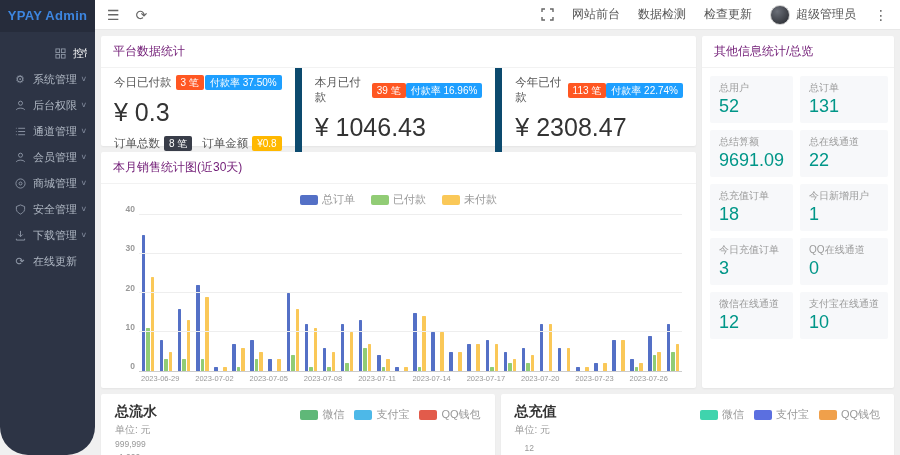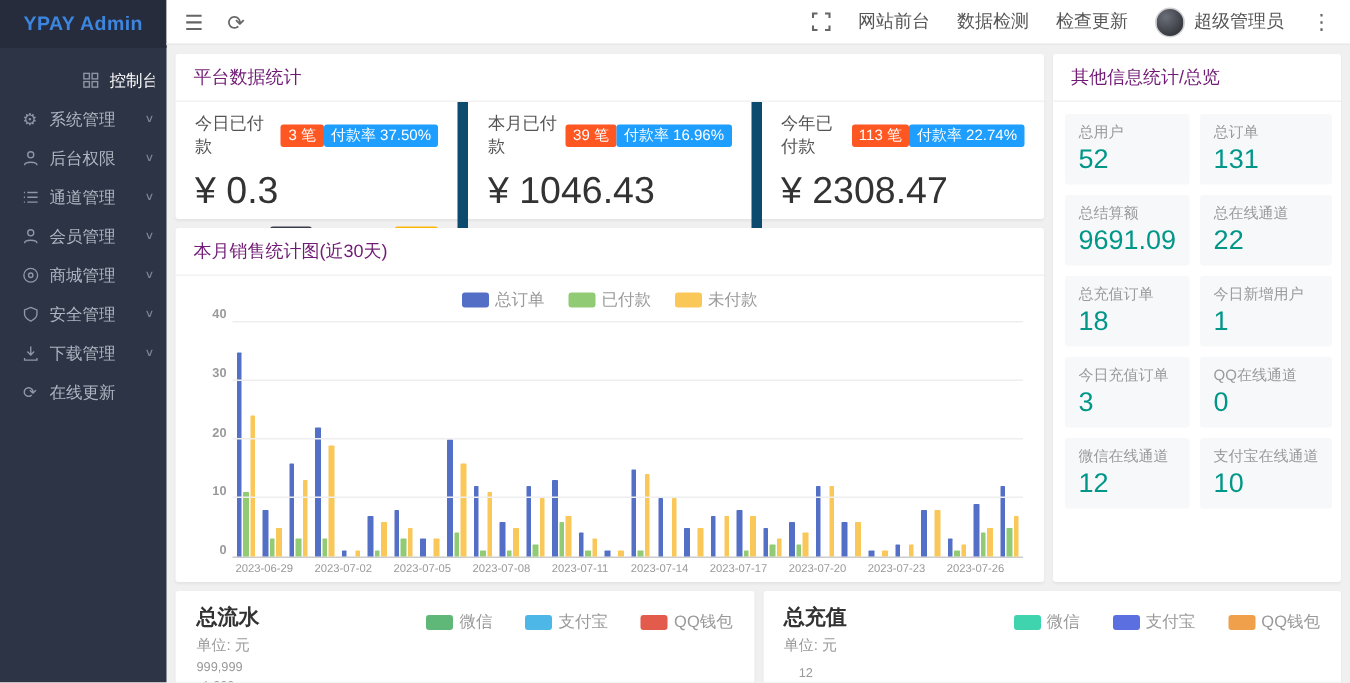--- a/index.html
+++ b/index.html
@@ -1,20 +1,20 @@
 <!DOCTYPE html>
 <html><head>
 <meta charset="utf-8">
 <style>
   * { margin:0; padding:0; box-sizing:border-box; }
   html,body { width:900px; height:455px; overflow:hidden; font-family:"Liberation Sans","DejaVu Sans",sans-serif; background:#f0f0f0; }
   .app { display:flex; width:900px; height:455px; }
 
   
-  .sidebar { width:111px; background:#2d3445; height:100%; flex-shrink:0; }
+  .sidebar { width:95px; background:#2d3445; height:100%; flex-shrink:0;border-radius:28px; }
   .logo { height:32px; line-height:32px; text-align:center; font-size:13px; font-weight:bold; color:#3d86e0; background:#262c3b; letter-spacing:.3px; }
   .menu { padding-top:8px; }
   .menu-item { height:26px; display:flex; align-items:center; padding:0 8px 0 13px; color:#aeb6c2; font-size:11px; cursor:pointer; }
   .menu-item.active { color:#ffffff;margin-left:40px; }
   .menu-item .mi-icon { width:14px; height:12px; margin-right:6px; display:inline-flex; align-items:center; justify-content:center; font-size:11px; color:#8e97a6; flex-shrink:0; }
   .menu-item .mi-icon svg { display:block; }
   .menu-item .mi-label { flex:1; white-space:nowrap; overflow:hidden; }
   .menu-item .mi-chevron { font-size:9px; color:#7d8698; transform:scaleY(.8); }
 
   
@@ -74,21 +74,21 @@
   .rstat { background:#f7f8fa; border-radius:2px; padding:5px 9px 6px 9px; }
   .rstat-label { font-size:10px; color:#9a9a9a; white-space:nowrap; overflow:hidden; }
   .rstat-value { font-size:18px; color:#009688; margin-top:1px; }
 
   
   .row2 { display:flex; gap:6px; margin-top:6px; height:110px; }
   .mini-card { flex:1; padding:9px 14px; position:relative; }
   .mini-head { display:flex; align-items:flex-start; }
   .mini-title { font-size:14px; font-weight:bold; color:#333; }
   .mini-unit { font-size:10px; color:#999; margin-top:2px; }
-  .mini-legend { margin-left:auto; display:flex; gap:22px; padding-top:4px; }
+  .mini-legend { margin-left:auto; display:flex; gap:10px; padding-top:4px; }
   .mini-plot { position:relative; height:40px; margin-top:2px; }
   .mini-tick { position:absolute; font-size:8.5px; color:#999; }
 </style>
 </head>
 <body>
 
 <div class="app">
 
   <aside class="sidebar">
     <div class="logo">YPAY Admin</div>

